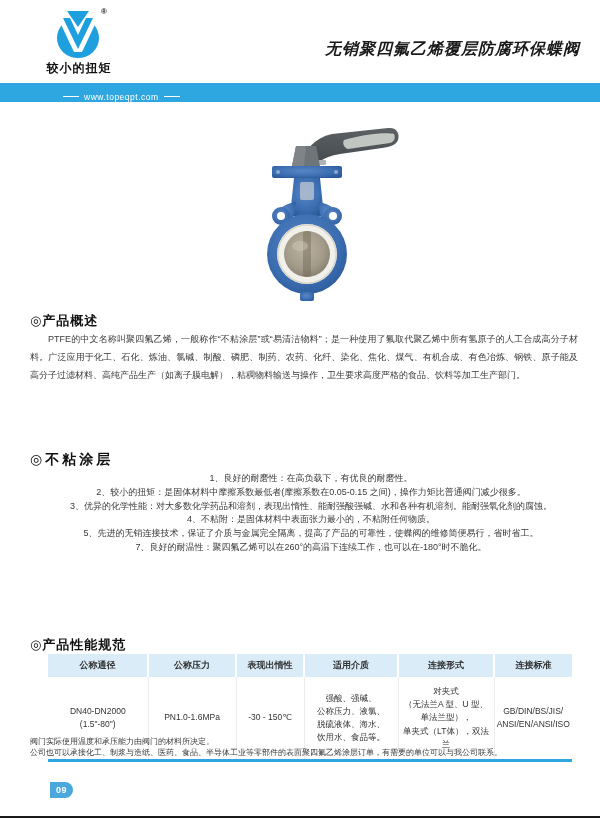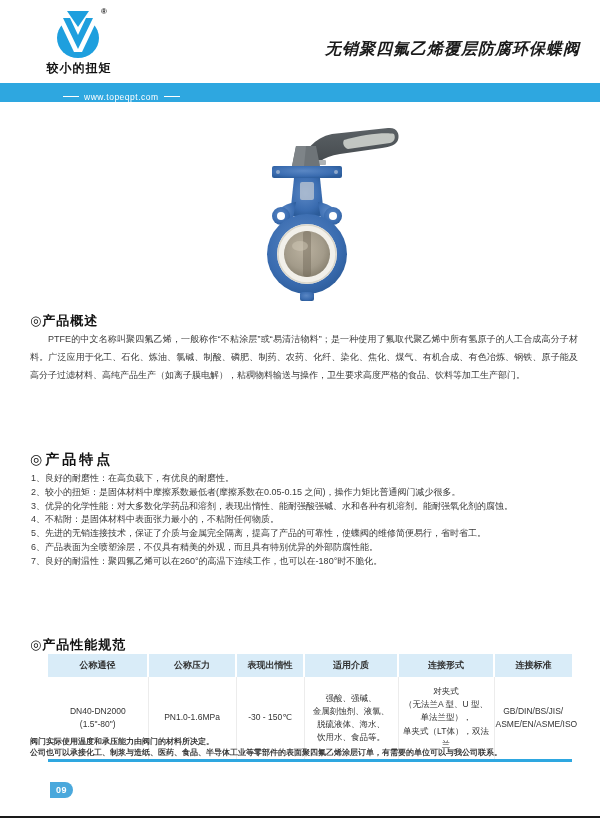--- a/index.html
+++ b/index.html
@@ -20,34 +20,34 @@
   .website{color:#ffffff;font-size:8.5px;letter-spacing:.5px;}
   
   .valve-wrap{position:absolute;left:252px;top:122px;width:155px;height:182px;}
   
   .sec-heading{position:absolute;left:30px;font-size:13px;font-weight:bold;color:#111;letter-spacing:1px;}
   .overview-heading{top:312px;}
   .overview-body{position:absolute;left:30px;top:330px;width:548px;font-size:9px;line-height:18px;
     color:#3a3a3a;text-align:justify;text-indent:2em;}
   .features-heading{top:451px;font-size:14px;letter-spacing:3px;}
   .features-list{position:absolute;left:31px;top:472px;width:560px;margin:0;padding:0;list-style:none;
-    font-size:9px;line-height:13.8px;color:#3a3a3a;}
+    font-size:9px;line-height:13.8px;color:#3a3a3a;text-align:center;}
   .features-list li{white-space:nowrap;}
   .specs-heading{top:636px;}
   
   .spec-table{position:absolute;left:48px;top:654px;width:524px;border-collapse:collapse;
     table-layout:fixed;text-align:center;border-bottom:3px solid #2EA7E0;}
   .spec-table th{background:#D9ECF8;color:#333;font-size:9px;font-weight:bold;
     padding:5px 1px;border-left:2px solid #ffffff;}
   .spec-table th:first-child{border-left:none;margin-top:40px;}
   .spec-table td{background:#ffffff;color:#333;font-size:8.5px;line-height:1.55;
     padding:8px 1px;border-left:1px solid #ececec;white-space:pre-line;vertical-align:middle;}
   .spec-table td:first-child{border-left:none;}
   
-  .notes{position:absolute;left:30px;top:737px;width:555px;font-size:8px;line-height:10.5px;color:#3a3a3a;font-weight:bold;}
+  .notes{position:absolute;left:30px;top:737px;width:555px;font-size:8px;line-height:10.5px;color:#3a3a3a;}
   .note-line{white-space:nowrap;}
   .page-badge{position:absolute;left:50px;top:782px;width:23px;height:16px;background:#4AA8DC;
     border-radius:0 9px 9px 0;color:#ffffff;font-size:9px;font-weight:bold;
     display:flex;align-items:center;justify-content:center;letter-spacing:.5px;}
   .bottom-rule{position:absolute;left:0;top:816px;width:600px;height:2px;background:#1a1a1a;}
 </style>
 </head>
 <body>
 
 <div class="page">
@@ -122,28 +122,27 @@
       <rect x="51" y="109" width="8" height="46" rx="3" fill="#6E6757" opacity="0.45"></rect>
       <ellipse cx="48" cy="124" rx="8" ry="5" fill="#CFC8B6" opacity="0.5"></ellipse>
 
       <rect x="48" y="170" width="14" height="9" rx="2" fill="url(#bodyg)"></rect>
     </svg>
   </div>
 
   <div class="sec-heading overview-heading">◎产品概述</div>
   <div class="overview-body">PTFE的中文名称叫聚四氟乙烯，一般称作“不粘涂层”或“易清洁物料”；是一种使用了氟取代聚乙烯中所有氢原子的人工合成高分子材料。广泛应用于化工、石化、炼油、氯碱、制酸、磷肥、制药、农药、化纤、染化、焦化、煤气、有机合成、有色冶炼、钢铁、原子能及高分子过滤材料、高纯产品生产（如离子膜电解），粘稠物料输送与操作，卫生要求高度严格的食品、饮料等加工生产部门。</div>
 
-  <div class="sec-heading features-heading">◎产品特点</div>
+  <div class="sec-heading features-heading">◎不粘涂层</div>
   <ul class="features-list">
     <li>1、良好的耐磨性：在高负载下，有优良的耐磨性。</li>
     <li>2、较小的扭矩：是固体材料中摩擦系数最低者(摩擦系数在0.05-0.15 之间)，操作力矩比普通阀门减少很多。</li>
     <li>3、优异的化学性能：对大多数化学药品和溶剂，表现出惰性、能耐强酸强碱、水和各种有机溶剂。能耐强氧化剂的腐蚀。</li>
     <li>4、不粘附：是固体材料中表面张力最小的，不粘附任何物质。</li>
     <li>5、先进的无销连接技术，保证了介质与金属完全隔离，提高了产品的可靠性，使蝶阀的维修简便易行，省时省工。</li>
-    <li>6、产品表面为全喷塑涂层，不仅具有精美的外观，而且具有特别优异的外部防腐性能。</li>
     <li>7、良好的耐温性：聚四氟乙烯可以在260°的高温下连续工作，也可以在-180°时不脆化。</li>
   </ul>
 
   <div class="sec-heading specs-heading">◎产品性能规范</div>
   <table class="spec-table">
     <colgroup>
       <col style="width:100px">
         <col style="width:88px">
         <col style="width:68px">
       <col style="width:94px">
@@ -158,29 +157,29 @@
       <th>适用介质</th>
       <th>连接形式</th>
       <th>连接标准</th>
     </tr>
     <tr>
       <td>DN40-DN2000
 (1.5"-80")</td>
       <td>PN1.0-1.6MPa</td>
       <td>-30 - 150℃</td>
       <td>强酸、强碱、
-金属刻蚀剂、液氯、
+公称压力、液氯、
 脱硫液体、海水、
 饮用水、食品等。</td>
       <td>对夹式
 （无法兰A 型、U 型、
 单法兰型），
 单夹式（LT体），双法兰</td>
       <td>GB/DIN/BS/JIS/
-ASME/EN/ASME/ISO</td>
+ANSI/EN/ANSI/ISO</td>
     </tr>
   </tbody>
     </table>
 
   <div class="notes">
     <div class="note-line">阀门实际使用温度和承压能力由阀门的材料所决定。</div>
     <div class="note-line">公司也可以承接化工、制浆与造纸、医药、食品、半导体工业等零部件的表面聚四氟乙烯涂层订单，有需要的单位可以与我公司联系。</div>
   </div>
 
   <div class="page-badge">09</div>

